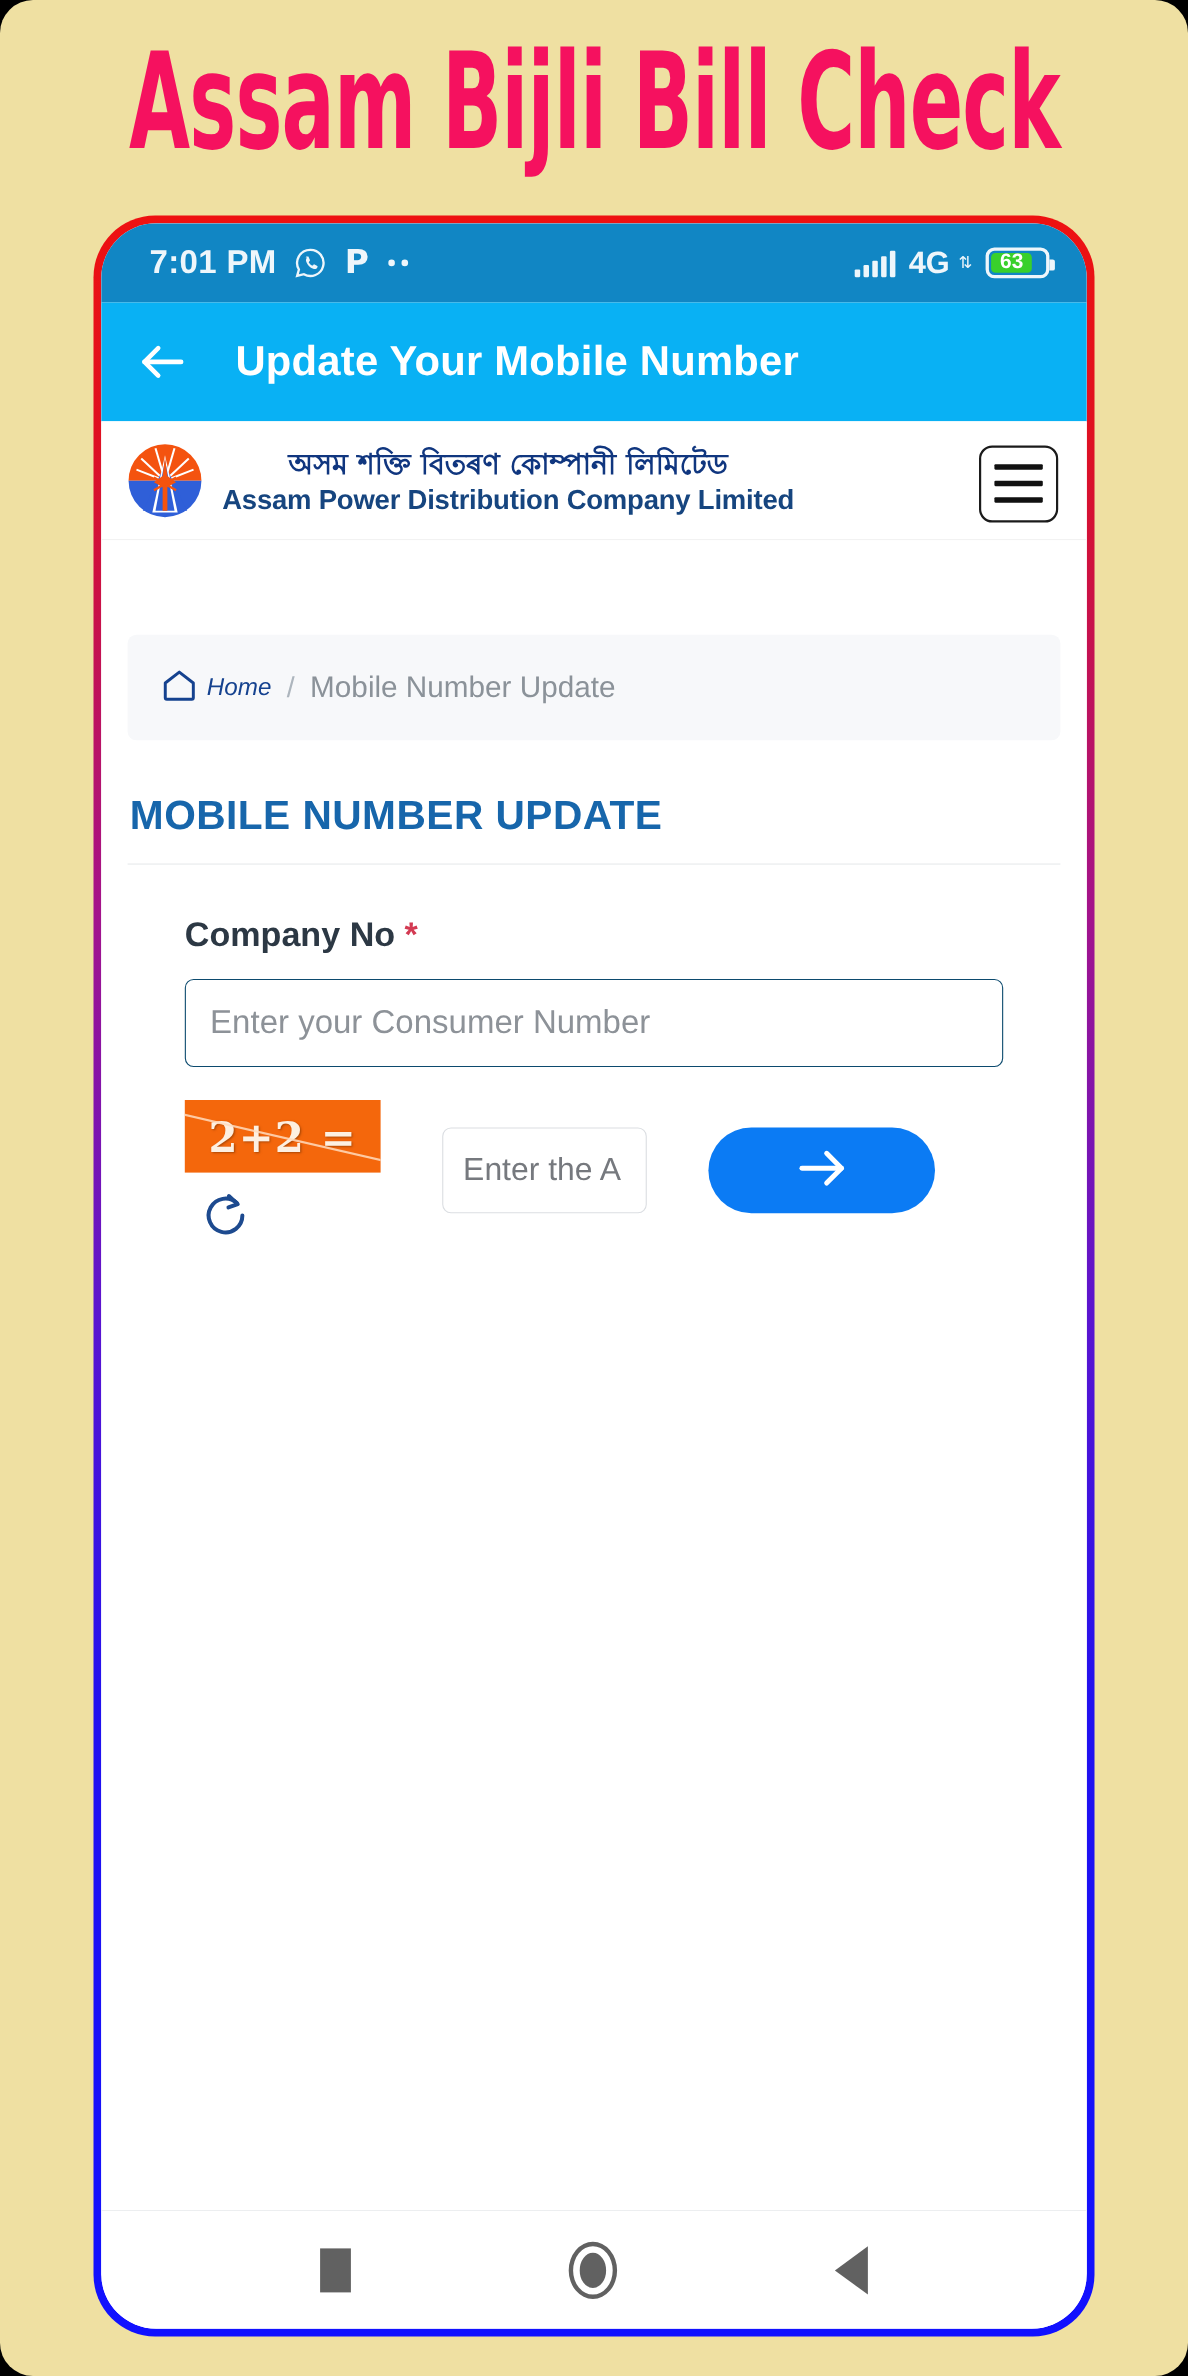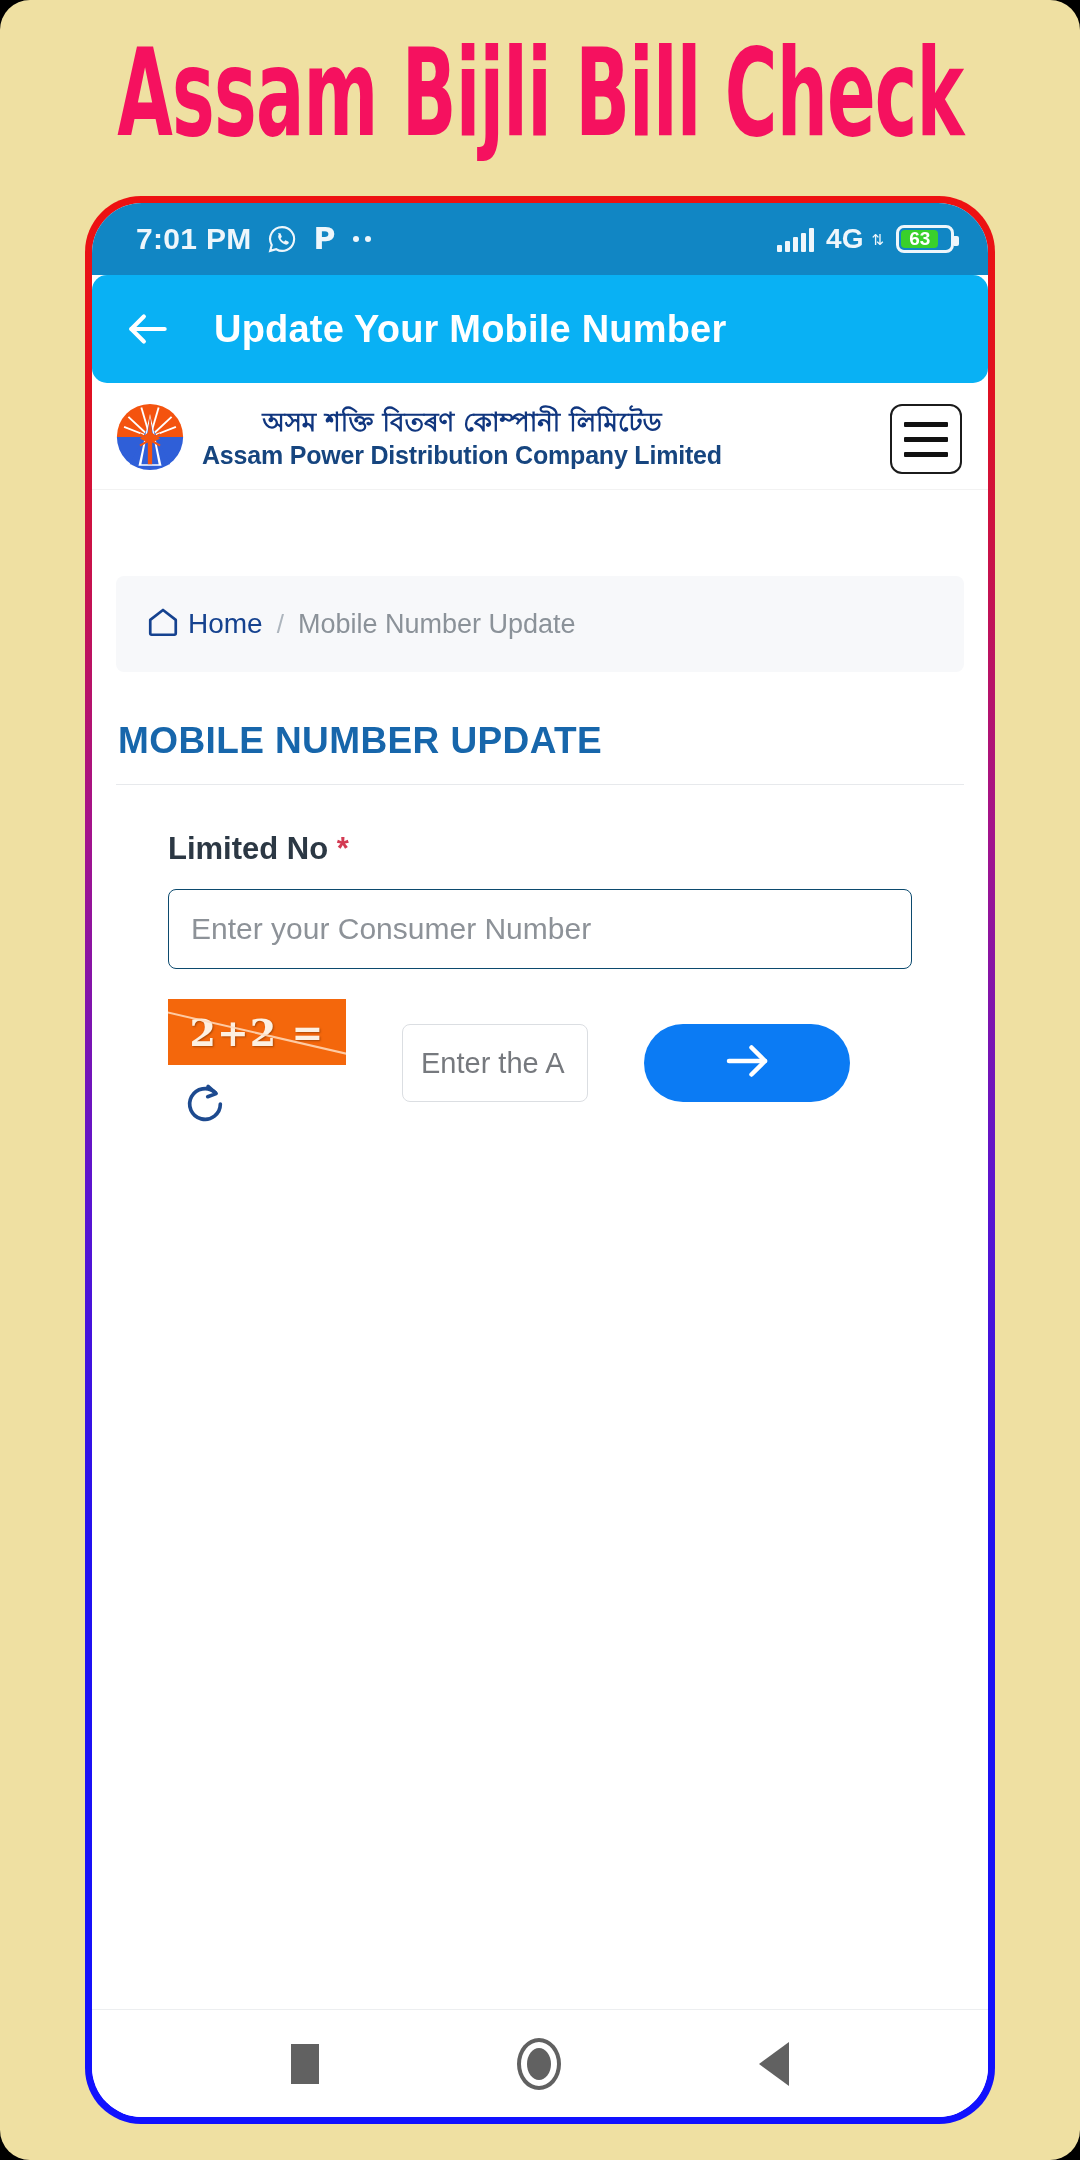--- a/index.html
+++ b/index.html
@@ -124,21 +124,20 @@
 
   
   .app-bar {
     flex: 0 0 auto;
     height: 108px;
     background: #09b1f4;
     display: flex;
     align-items: center;
     padding-left: 30px;
     gap: 40px;
-    border-radius: 15px;
   }
   .back-arrow {
     width: 52px; height: 52px;
     display:flex; align-items:center; justify-content:center;
     cursor: pointer;
   }
   .app-bar-title {
     font-size: 38px;
     font-weight: 700;
     color: #ffffff;
@@ -194,21 +193,21 @@
     margin-top: 86px;
     background: #f7f8fa;
     border-radius: 8px;
     height: 96px;
     display: flex;
     align-items: center;
     padding-left: 30px;
     gap: 14px;
   }
   .bc-home { display:flex; align-items:center; gap: 8px; cursor:pointer; }
-  .bc-home-label { font-size: 28px; color: #15428f; font-weight: 400; }
+  .bc-home-label { font-size: 22px; color: #15428f; font-weight: 400; font-style: italic; }
   .bc-sep { font-size: 26px; color: #adb5bd; }
   .bc-current { font-size: 27px; color: #8b9299; }
 
   .page-title {
     margin-top: 48px;
     font-size: 37px;
     font-weight: 700;
     color: #1766ab;
     letter-spacing: 0.4px;
     padding-left: 2px;
@@ -441,21 +440,21 @@
             </span>
             <span class="bc-sep">/</span>
             <span class="bc-current">Mobile Number Update</span>
           </div>
 
           <div class="page-title">MOBILE NUMBER UPDATE</div>
           <div class="title-rule"></div>
 
           <div class="form-area">
             <div class="field-label">
-              <span>Limited No</span>
+              <span>Company No</span>
               <span class="req">*</span>
             </div>
 
             <input class="text-input" type="text" placeholder="Enter your Consumer Number" style="">
 
             <div class="captcha-row">
               <div class="captcha-col">
                 <div class="captcha-img">
                   <span class="captcha-text">2+2 =</span>
                   <span class="captcha-strike"></span>

